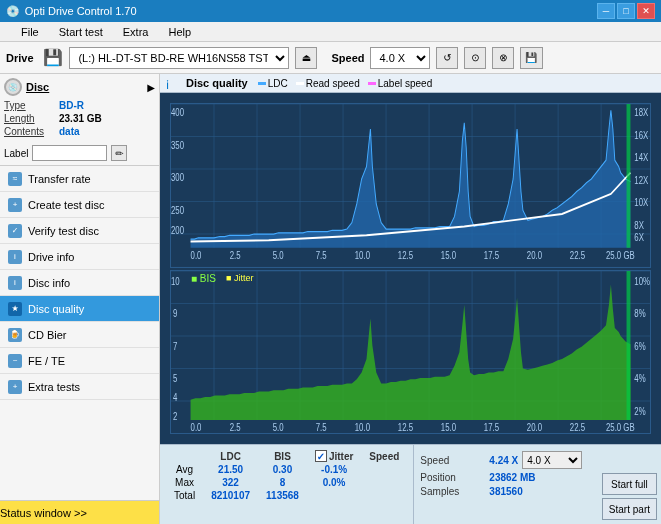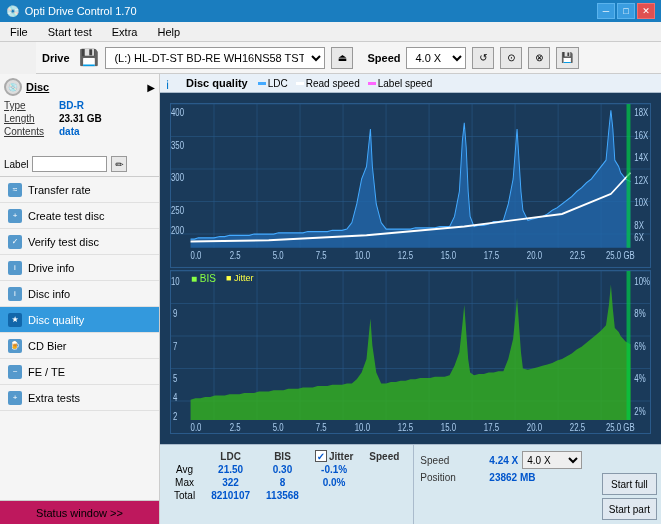--- a/index.html
+++ b/index.html
@@ -35,40 +35,39 @@
       display: flex; align-items: center; justify-content: center;
     }
     .tb-btn.close { background: #e05050; border-color: #f07070; }
 
     
     .menu-bar {
       background: #f0f0f0;
       height: 20px;
       display: flex;
       align-items: center;
-      padding: 0 4px;
+      padding: 0 15px;
       border-bottom: 1px solid #ccc;
       gap: 8px;
     }
     .menu-item {
       padding: 2px 6px;
       cursor: pointer;
       font-size: 11px;
     }
 
     
     .drive-bar {
       background: #f5f5f5;
       height: 32px;
       display: flex;
       align-items: center;
       padding: 0 6px;
       border-bottom: 1px solid #ccc;
       gap: 6px;
-      margin-left: 36px;
     }
     .drive-label { font-weight: bold; font-size: 11px; margin-right: 4px; }
     .drive-select {
       height: 22px;
       font-size: 11px;
       border: 1px solid #999;
       background: white;
       padding: 1px 4px;
       width: 220px;
     }
@@ -134,21 +133,21 @@
       align-items: center;
       margin-bottom: 2px;
     }
     .disc-row-label { width: 55px; color: #333; flex-shrink: 0; text-decoration: underline; }
     .disc-row-value { color: #0066cc; font-weight: bold; }
     .disc-row-value.black { color: #000; }
     .label-row {
       display: flex;
       align-items: center;
       gap: 4px;
-      margin-top: 19px;
+      margin-top: 8px;
     }
     .label-input {
       border: 1px solid #999;
       height: 16px;
       font-size: 10px;
       width: 75px;
       padding: 1px 2px;
     }
     .label-edit-btn {
       width: 16px; height: 16px;
@@ -182,25 +181,24 @@
       display: flex; align-items: center; justify-content: center;
       font-size: 8px;
       color: white;
       flex-shrink: 0;
     }
     .nav-item.active .nav-icon { background: #1166aa; }
 
     
     .status-window-btn {
       height: 24px;
-      background: #be185d;
+      background: #fde047;
       border-top: 1px solid #ccc;
       display: flex;
       align-items: center;
-      justify-content: center;
       cursor: pointer;
       font-size: 11px;
       gap: 4px;
     }
 
     
     .right-panel {
       flex: 1;
       display: flex;
       flex-direction: column;
@@ -654,20 +652,24 @@
           <span class="stats-right-label">Speed</span>
           <span class="speed-val">4.24 X</span>
           <select class="speed-select-sm">
             <option>4.0 X</option>
           </select>
         </div>
         <div class="stats-right-row">
           <span class="stats-right-label">Position</span>
           <span class="stats-right-value">23862 MB</span>
         </div>
+        <div class="stats-right-row">
+          <span class="stats-right-label">Samples</span>
+          <span class="stats-right-value">381560</span>
+        </div>
       </div>
       <div class="action-btns">
         <button class="action-btn">Start full</button>
         <button class="action-btn">Start part</button>
       </div>
     </div>
 
   </div>
 </div>
 

